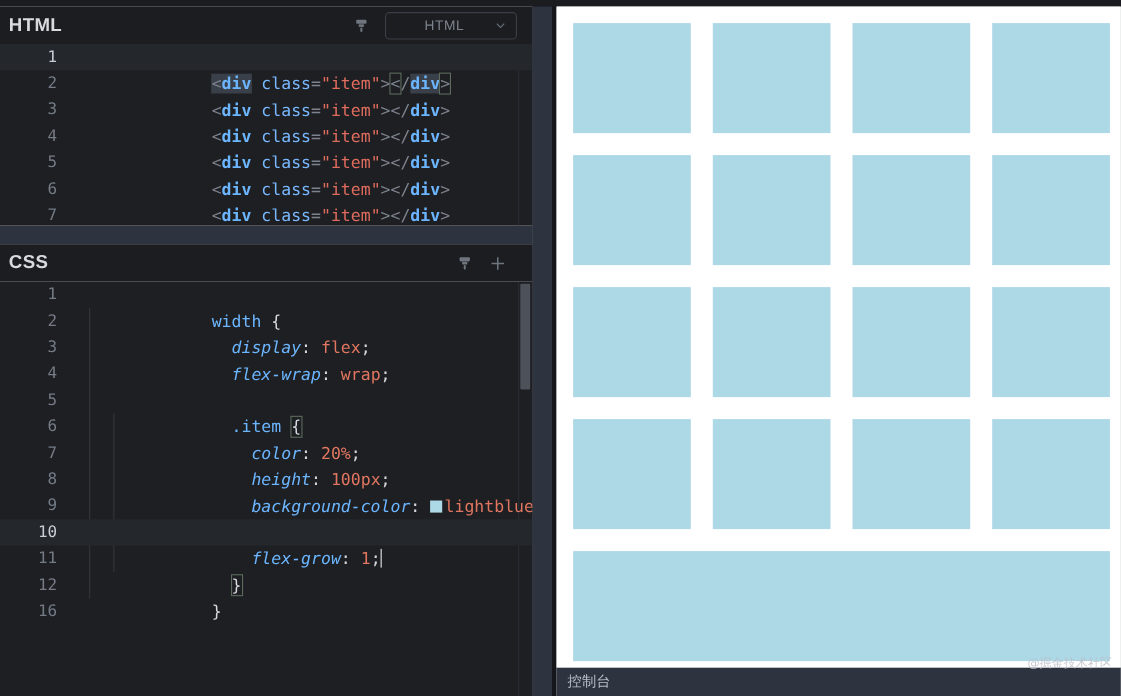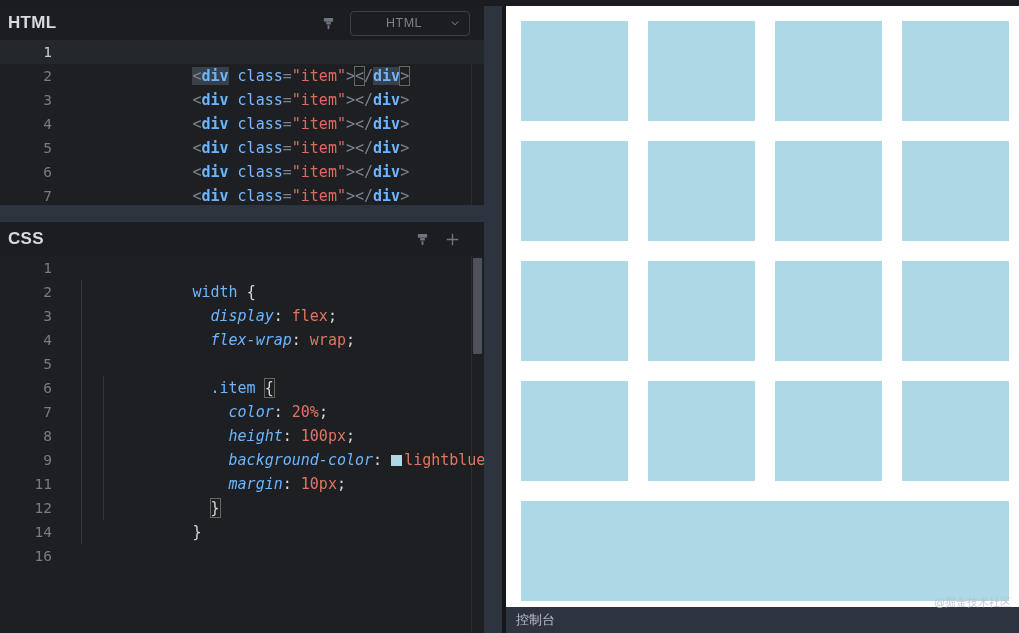--- a/index.html
+++ b/index.html
@@ -330,28 +330,28 @@
             </div>
             <div class="ln">
               <span class="num">7</span><span class="t-plain">    </span><span class="t-prop">height</span><span class="t-plain">: </span><span class="t-val">100px</span><span class="t-plain">;</span>
             </div>
             <div class="ln">
               <span class="num">8</span><span class="t-plain">    </span><span class="t-prop">background-color</span><span class="t-plain">: </span><span class="swatch"></span><span class="t-val">lightblue</span>
             </div>
             <div class="ln">
               <span class="num">9</span><span class="t-plain">    </span><span class="t-prop">margin</span><span class="t-plain">: </span><span class="t-val">10px</span><span class="t-plain">;</span>
             </div>
+            <div class="ln active">
+              <span class="num">10</span><span class="t-plain">    </span><span class="t-prop">flex-grow</span><span class="t-plain">: </span><span class="t-val">1</span><span class="t-plain">;</span><span class="caret"></span>
+            </div>
             <div class="ln">
               <span class="num">11</span><span class="t-plain">  </span><span class="t-brace brkt">}</span>
             </div>
             <div class="ln">
               <span class="num">12</span><span class="t-brace">}</span>
-            </div>
-            <div class="ln">
-              <span class="num">14</span>
             </div>
             <div class="ln">
               <span class="num">16</span>
             </div>
 
           </div>
         </div>
       </div>
     </div>
 

